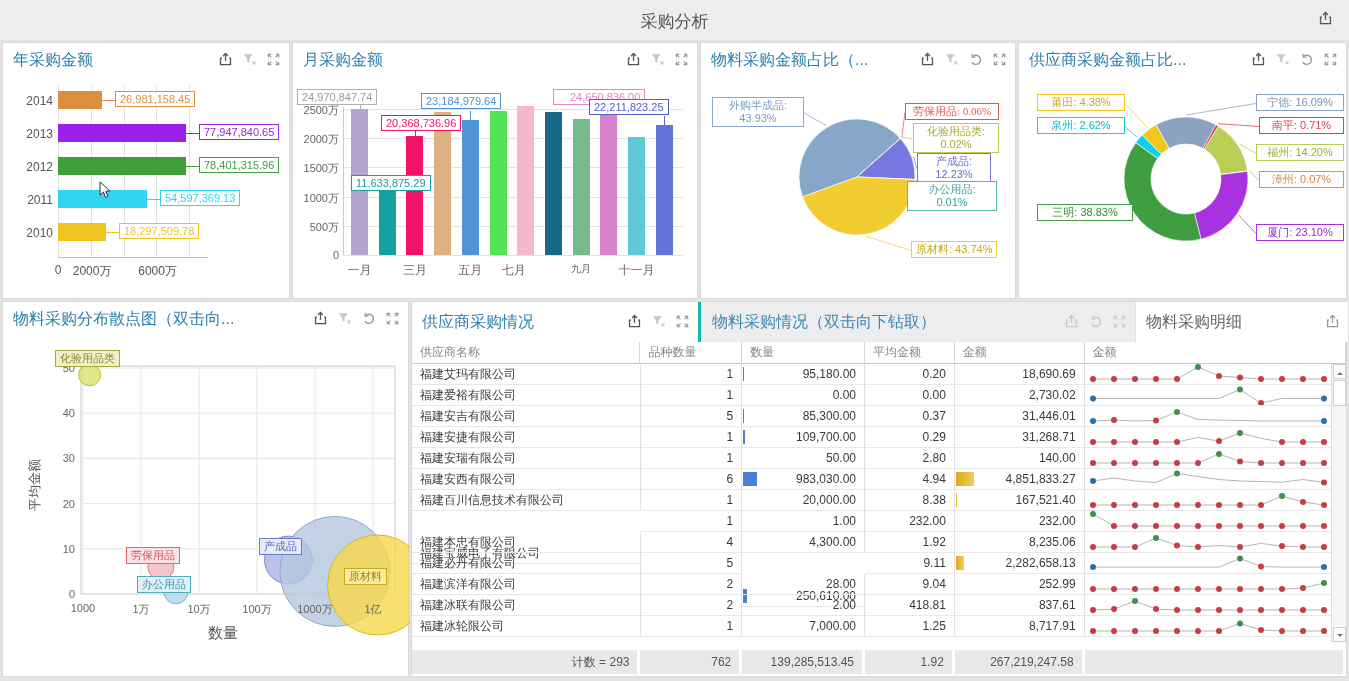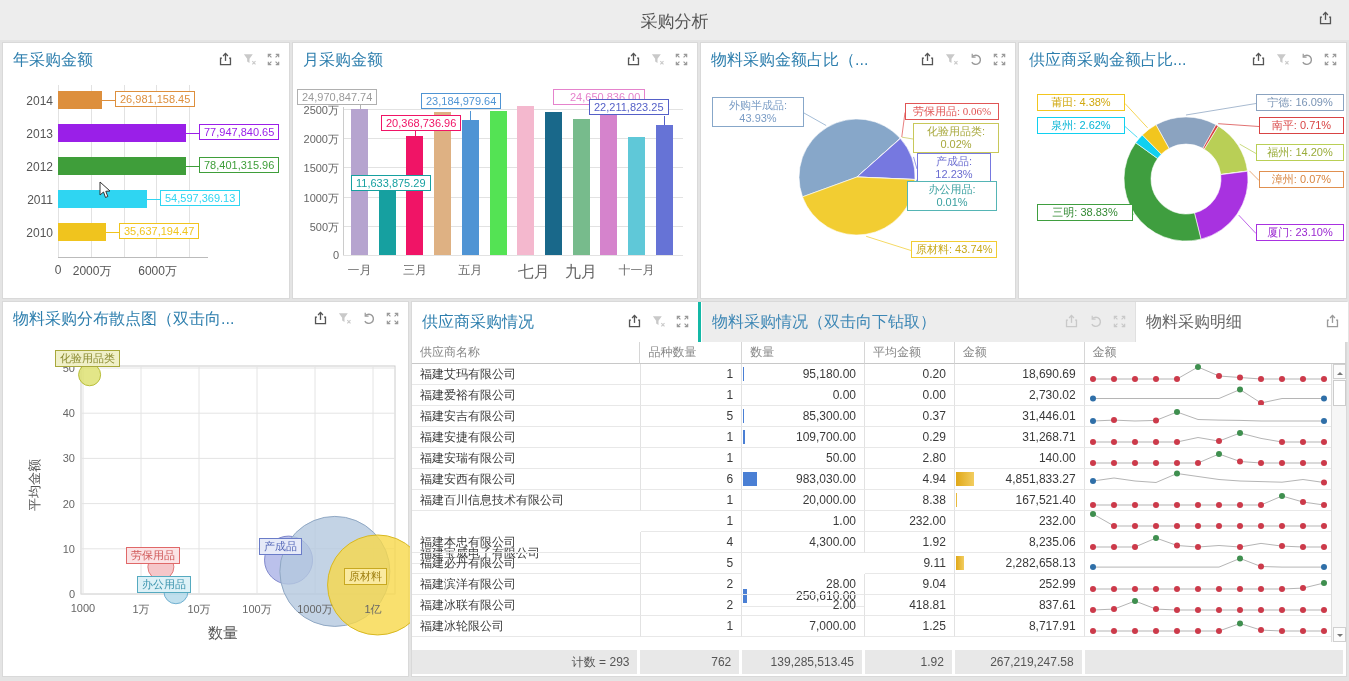--- a/index.html
+++ b/index.html
@@ -108,21 +108,21 @@
       <div class="bar" style="left: 55px; top: 80px; width: 128px; height: 18px; background: rgb(63, 158, 58);"></div>
       <div class="conn" style="left: 183px; top: 89px; width: 13px; height: 1px; background: rgb(63, 158, 58);"></div>
       <div class="callout" style="left: 196px; top: 80px; border-color: rgb(63, 158, 58); color: rgb(63, 158, 58);">78,401,315.96</div>
       <div class="tick" style="left: 10px; top: 116px; width: 40px; text-align: right; font-size: 12px; color: rgb(85, 85, 85);">2011</div>
       <div class="bar" style="left: 55px; top: 113px; width: 89px; height: 18px; background: rgb(47, 213, 242);"></div>
       <div class="conn" style="left: 144px; top: 122px; width: 13px; height: 1px; background: rgb(47, 213, 242);"></div>
       <div class="callout" style="left: 157px; top: 113px; border-color: rgb(47, 213, 242); color: rgb(47, 213, 242);">54,597,369.13</div>
       <div class="tick" style="left: 10px; top: 149px; width: 40px; text-align: right; font-size: 12px; color: rgb(85, 85, 85);">2010</div>
       <div class="bar" style="left: 55px; top: 146px; width: 48px; height: 18px; background: rgb(240, 196, 30);"></div>
       <div class="conn" style="left: 103px; top: 155px; width: 13px; height: 1px; background: rgb(240, 196, 30);"></div>
-      <div class="callout" style="left: 116px; top: 146px; border-color: rgb(240, 196, 30); color: rgb(240, 196, 30);">35,637,194.47</div>
+      <div class="callout" style="left: 116px; top: 146px; border-color: rgb(240, 196, 30); color: rgb(240, 196, 30);">18,297,509.78</div>
       <div class="tick" style="left: 37px; top: 186px; width: 36px; text-align: center; font-size: 12px; color: rgb(85, 85, 85);">0</div>
       <div class="tick" style="left: 69.75px; top: 186px; width: 36px; text-align: center; font-size: 12px; color: rgb(85, 85, 85);">2000万</div>
       <div class="tick" style="left: 135.25px; top: 186px; width: 36px; text-align: center; font-size: 12px; color: rgb(85, 85, 85);">6000万</div>
     </div>
   <svg class="cursor" style="left:96px;top:138px;" width="16" height="18">
     <path d="M1 1 L1 14 L4.5 11 L6.5 16.5 L8.8 15.5 L6.8 10.3 L11 10 Z" fill="#fff" stroke="#333" stroke-width="1"></path>
   </svg>
 </div>
 
 <div class="panel" id="p-month" style="left:292px;top:42px;width:406px;height:257px;">
@@ -172,22 +172,22 @@
       <div class="bar" style="left: 196.5px; top: 34px; width: 17px; height: 144px; background: rgb(84, 227, 84);"></div>
       <div class="bar" style="left: 224.2px; top: 29px; width: 17px; height: 149px; background: rgb(244, 184, 206);"></div>
       <div class="bar" style="left: 251.9px; top: 35px; width: 17px; height: 143px; background: rgb(25, 104, 138);"></div>
       <div class="bar" style="left: 279.6px; top: 42px; width: 17px; height: 136px; background: rgb(119, 187, 140);"></div>
       <div class="bar" style="left: 307.3px; top: 34px; width: 17px; height: 144px; background: rgb(213, 131, 204);"></div>
       <div class="bar" style="left: 335px; top: 60px; width: 17px; height: 118px; background: rgb(95, 200, 216);"></div>
       <div class="bar" style="left: 362.7px; top: 48px; width: 17px; height: 130px; background: rgb(102, 115, 214);"></div>
       <div class="tick" style="left: 42.5px; top: 185px; width: 48px; text-align: center; font-size: 12px;">一月</div>
       <div class="tick" style="left: 97.9px; top: 185px; width: 48px; text-align: center; font-size: 12px;">三月</div>
       <div class="tick" style="left: 153.3px; top: 185px; width: 48px; text-align: center; font-size: 12px;">五月</div>
-      <div class="tick" style="left: 208.7px; top: 185px; width: 48px; text-align: right; font-size: 16px;">七月</div>
-      <div class="tick" style="left: 264.1px; top: 185px; width: 48px; text-align: center; font-size: 16px;">九月</div>
+      <div class="tick" style="left: 208.7px; top: 185px; width: 48px; text-align: left; font-size: 12px;">七月</div>
+      <div class="tick" style="left: 264.1px; top: 185px; width: 48px; text-align: center; font-size: 10px;">九月</div>
       <div class="tick" style="left: 319.5px; top: 185px; width: 48px; text-align: center; font-size: 12px;">十一月</div>
       <div class="stem" style="left: 66.5px; top: 23px; width: 1px; height: 9px; background: rgb(176, 176, 176);"></div>
       <div class="callout" style="left: 4px; top: 12px; border-color: rgb(176, 176, 176); color: rgb(154, 154, 154);">24,970,847.74</div>
       <div class="stem" style="left: 94.2px; top: 101px; width: 1px; height: 9px; background: rgb(22, 160, 160);"></div>
       <div class="callout" style="left: 58px; top: 98px; border-color: rgb(22, 160, 160); color: rgb(22, 160, 160);">11,633,875.29</div>
       <div class="stem" style="left: 121.9px; top: 50px; width: 1px; height: 9px; background: rgb(240, 20, 102);"></div>
       <div class="callout" style="left: 88px; top: 38px; border-color: rgb(240, 20, 102); color: rgb(240, 20, 102);">20,368,736.96</div>
       <div class="stem" style="left: 177.3px; top: 34px; width: 1px; height: 9px; background: rgb(79, 148, 212);"></div>
       <div class="callout" style="left: 128px; top: 16px; border-color: rgb(79, 148, 212); color: rgb(79, 148, 212);">23,184,979.64</div>
       <div class="stem" style="left: 315.8px; top: 25px; width: 1px; height: 9px; background: rgb(229, 131, 204);"></div>

